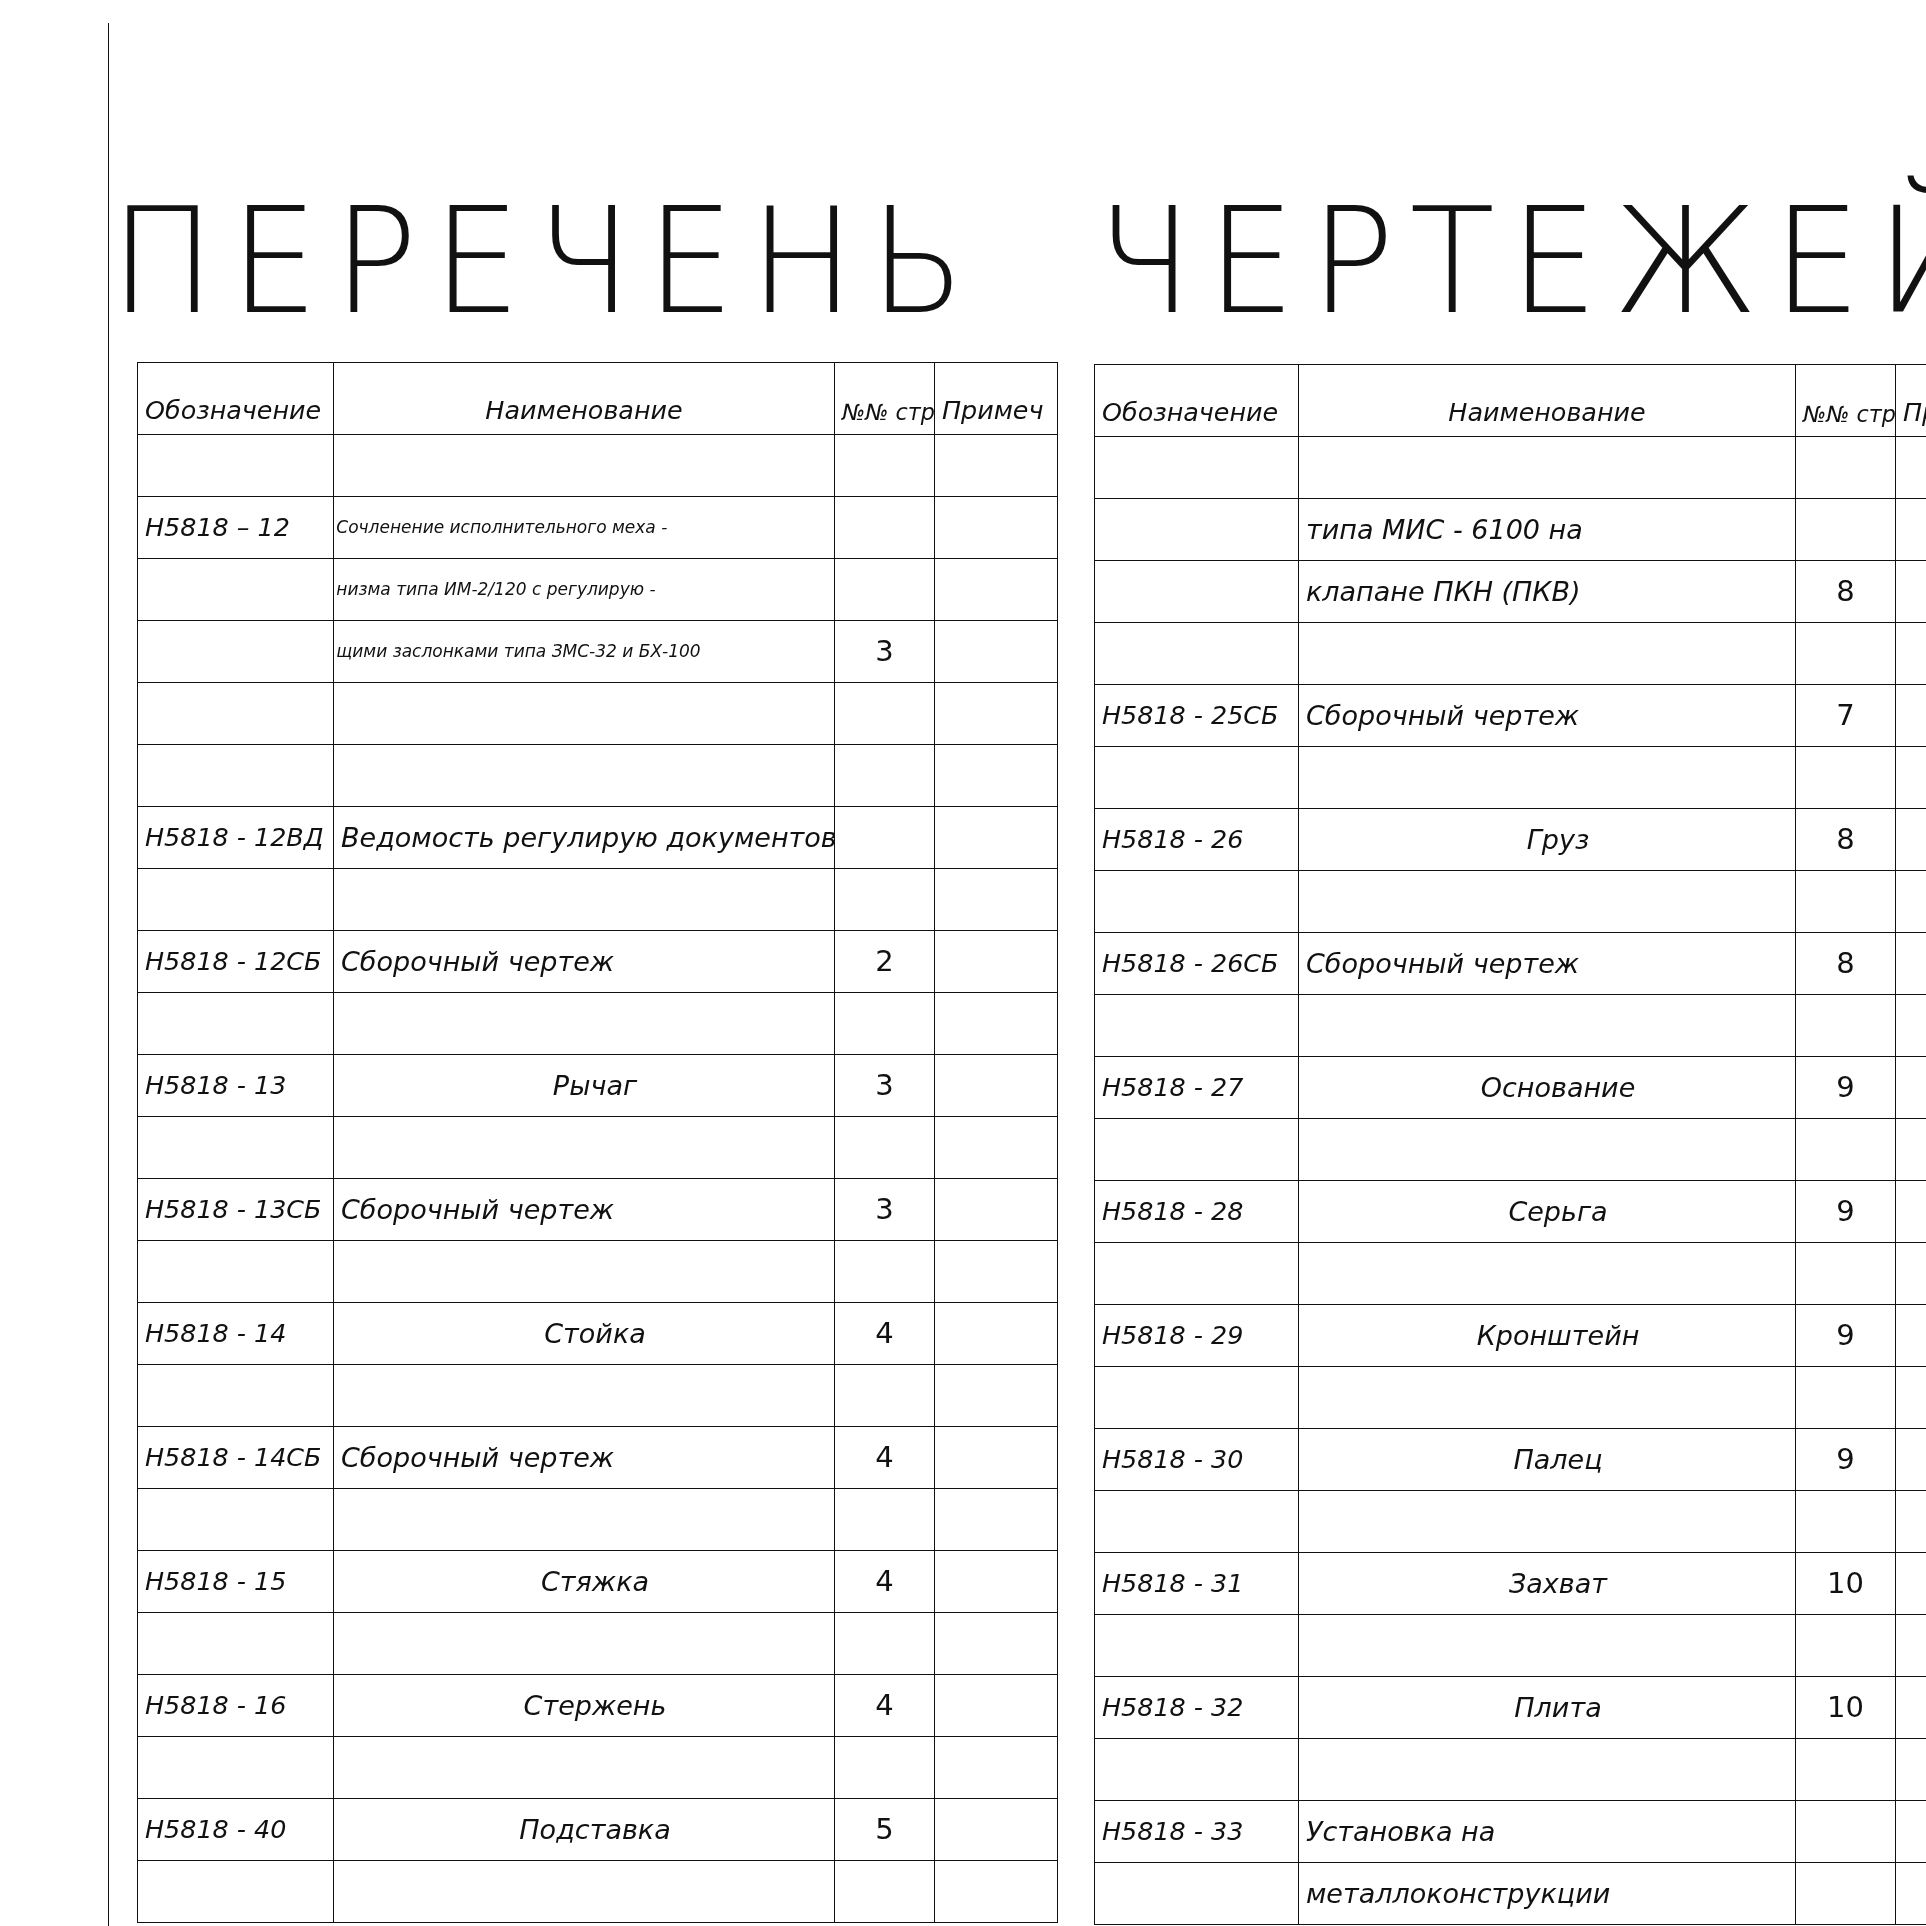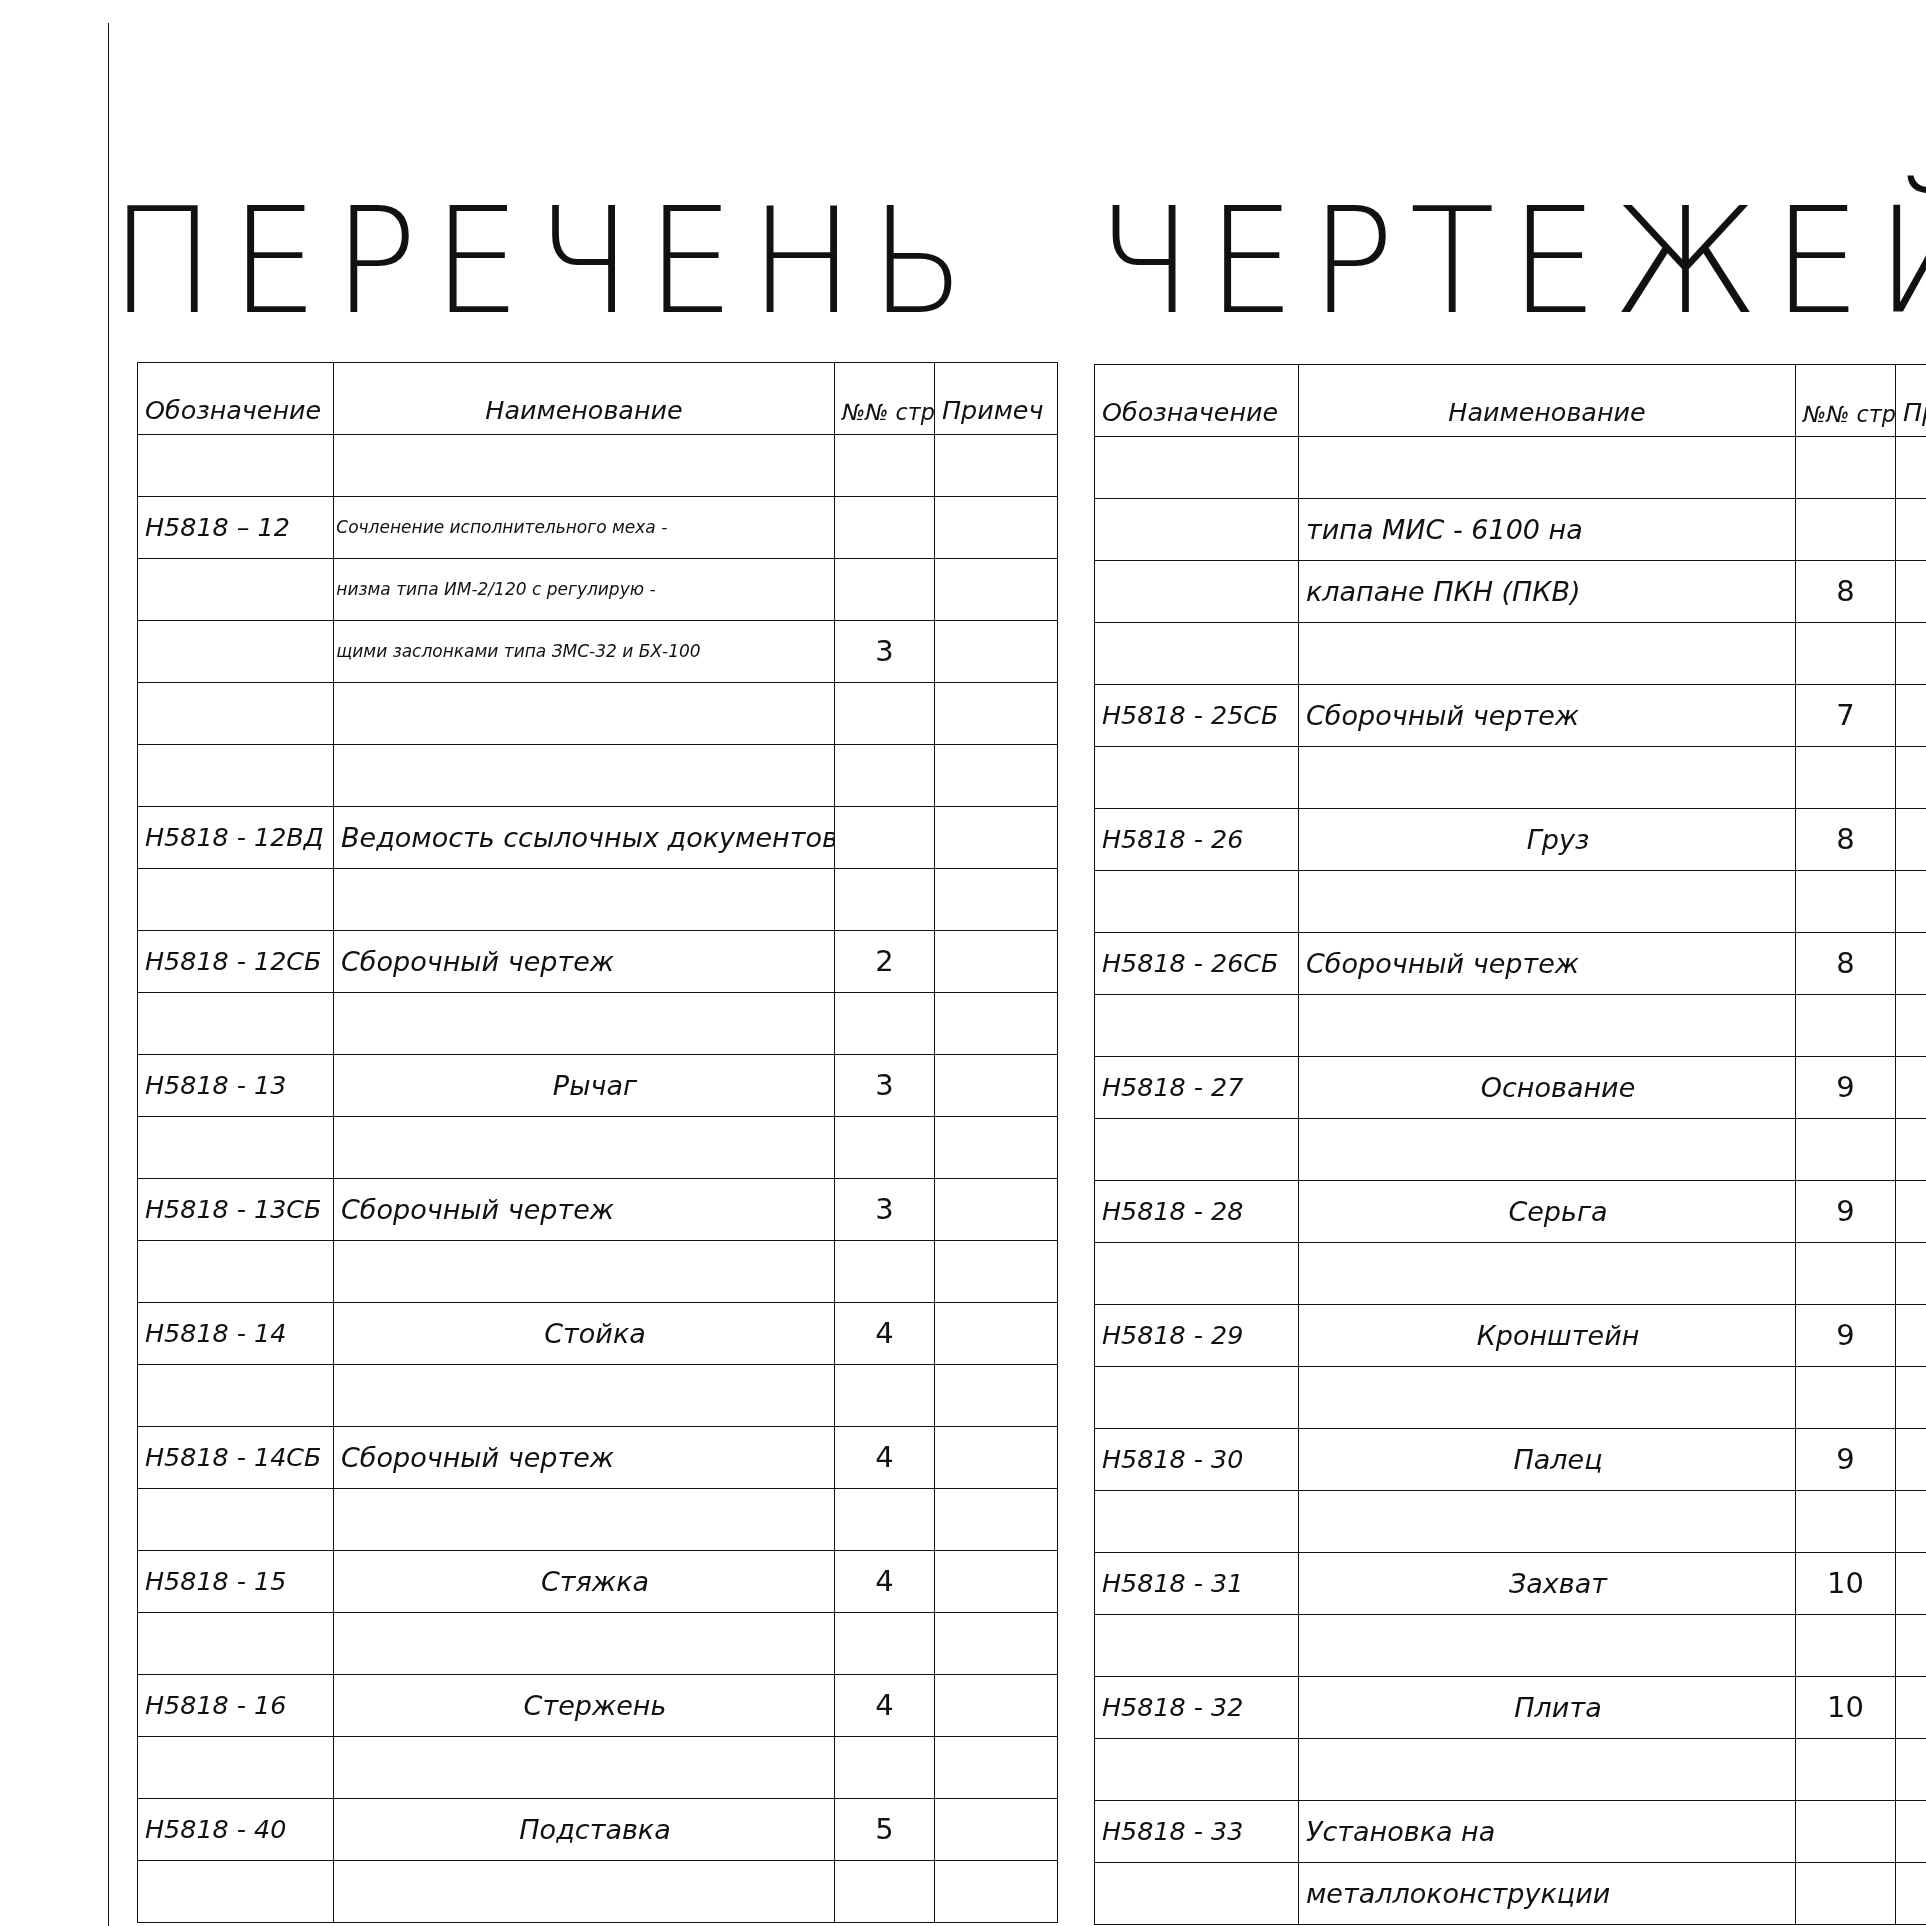--- a/index.html
+++ b/index.html
@@ -80,21 +80,21 @@
         <td></td>
       </tr>
       <tr>
         <td class="code"></td>
         <td class="name"></td>
         <td class="num"></td>
         <td></td>
       </tr>
       <tr>
         <td class="code">Н5818 - 12ВД</td>
-        <td class="name">Ведомость ссылочных документов</td>
+        <td class="name">Ведомость регулирую документов</td>
         <td class="num"></td>
         <td></td>
       </tr>
       <tr>
         <td class="code"></td>
         <td class="name"></td>
         <td class="num"></td>
         <td></td>
       </tr>
       <tr>

